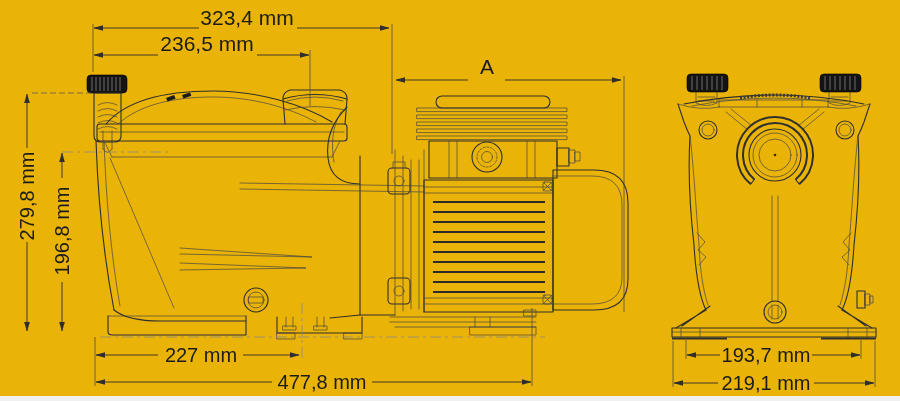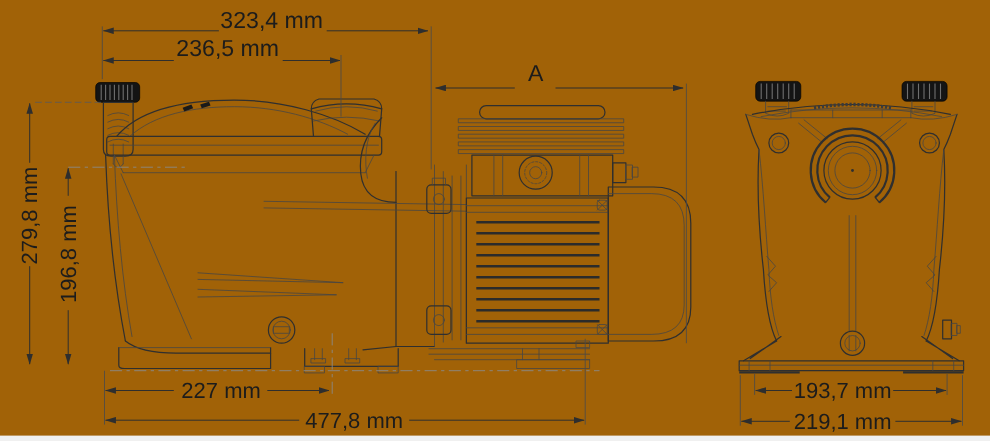--- a/index.html
+++ b/index.html
@@ -1,16 +1,16 @@
 <!DOCTYPE html>
 <html><head>
 <meta charset="utf-8">
 <style>
   html,body{margin:0;padding:0;background:#ffffff;}
-  .stage{position:relative;width:900px;height:401px;background:#a16207;overflow:hidden;
+  .stage{position:relative;width:900px;height:401px;background:#eab308;overflow:hidden;
          font-family:"Liberation Sans",sans-serif;}
   svg{display:block}
   .o  {fill:none;stroke:#2f2f2f;stroke-width:1.1;stroke-linejoin:round;stroke-linecap:round;}
   .d  {fill:none;stroke:#454545;stroke-width:0.7;stroke-linejoin:round;stroke-linecap:round;}
   .fin{fill:none;stroke:#2b2b2b;stroke-width:2.2;}
   .dk {fill:#141414;stroke:#000;stroke-width:0.6;}
   .rib{stroke:#6f6f6f;stroke-width:1;}
   .dim{fill:none;stroke:#2e2e2e;stroke-width:0.9;}
   .ext{fill:none;stroke:#4a4a4a;stroke-width:0.75;}
   .ctr{fill:none;stroke:#8a8a8a;stroke-width:0.8;stroke-dasharray:11 4 3 4;}

